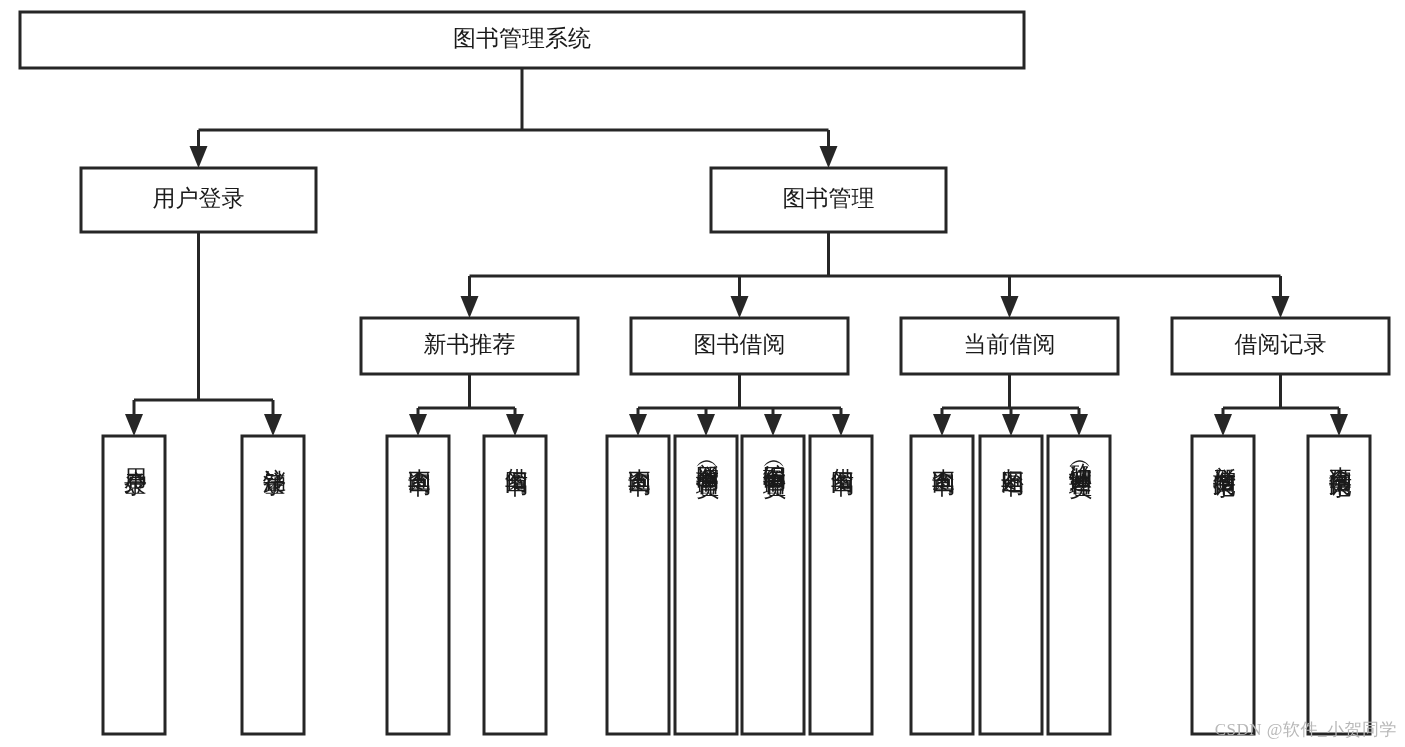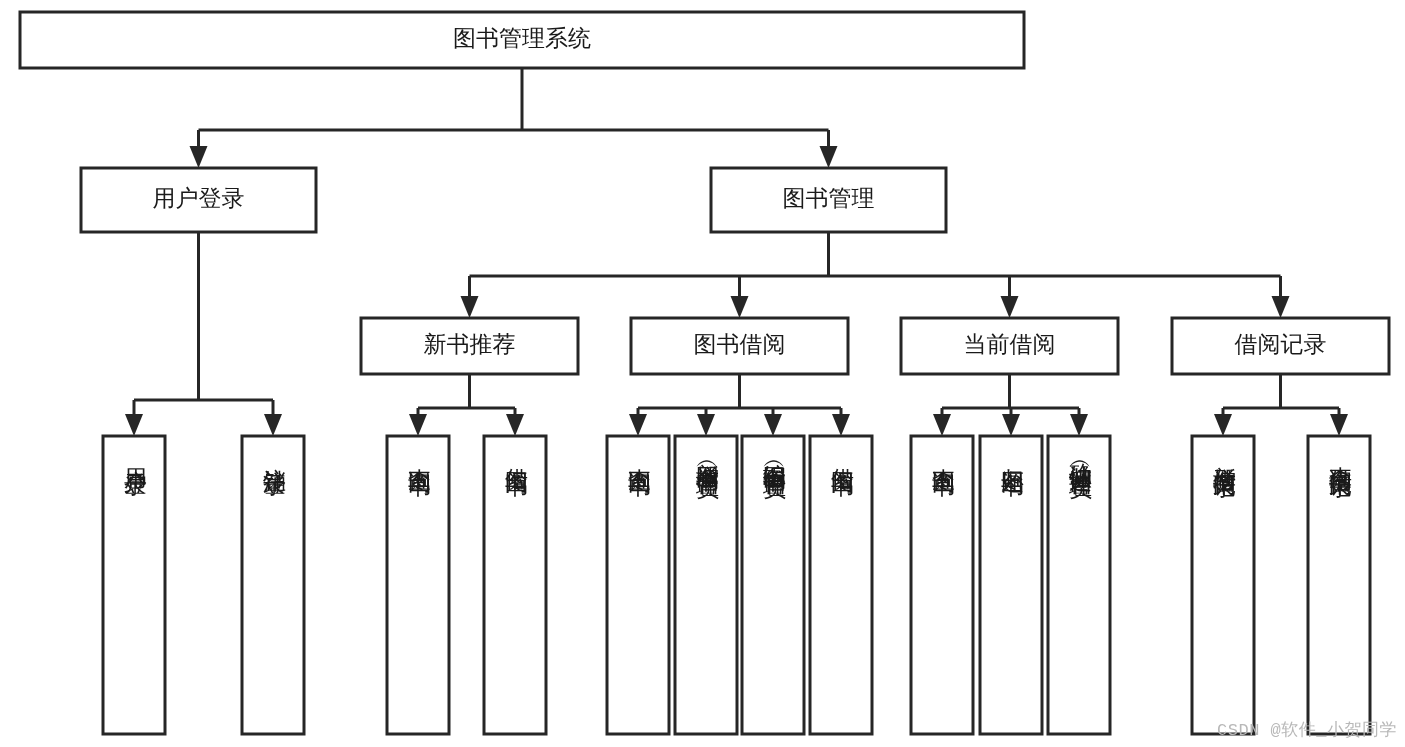--- a/index.html
+++ b/index.html
@@ -46,21 +46,21 @@
     fill: none;
   }
   .arrow-head {
     fill: #262626;
     stroke: none;
   }
   .watermark {
     position: absolute;
     right: 8px;
     bottom: 6px;
-    font-family: Liberation Mono, monospace;
+    font-family: Liberation Serif, serif;
     font-size: 17px;
     color: #b8b8b8;
     letter-spacing: 0.5px;
     white-space: nowrap;
     user-select: none;
     margin-left: 32px;
   }
 </style>
 </head>
 <body>

